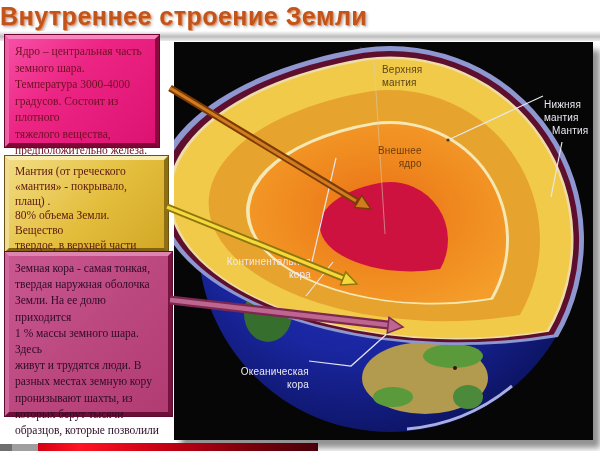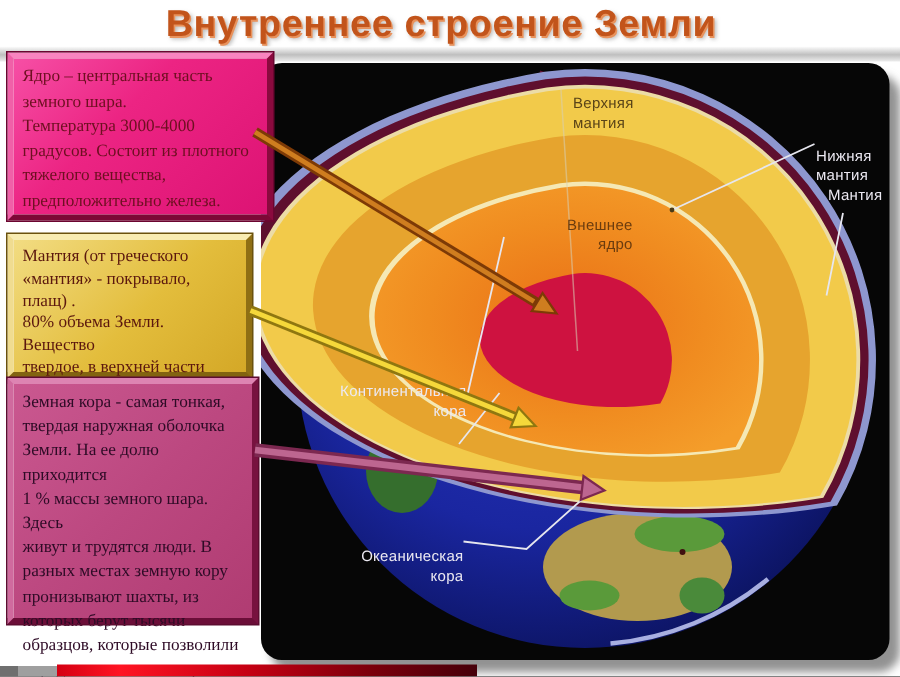--- a/index.html
+++ b/index.html
@@ -1,37 +1,37 @@
 <!DOCTYPE html>
 <html><head>
 <meta charset="utf-8">
 <style>
   html,body{margin:0;padding:0;}
   body{width:600px;height:451px;position:relative;overflow:hidden;background:#ffffff;
        font-family:"Liberation Sans",sans-serif;}
   
-  .title{position:absolute;left:0;top:2px;width:588px;text-align:center;
+  .title{position:absolute;left:0;top:2px;width:588px;
          font-size:25px;font-weight:bold;color:#c2541b;letter-spacing:.5px;
          text-shadow:1px 1px 0 #e8925c, 2px 2px 3px rgba(150,150,150,.7);}
   .groove{position:absolute;left:0;top:31px;width:600px;height:10px;
           background:linear-gradient(180deg,#fdfdfd 0%,#bfbfbf 55%,#ececec 100%);}
   
   .panel{position:absolute;left:174px;top:42px;width:419px;height:398px;background:#060606;
-         box-shadow:7px 8px 6px rgba(110,110,110,.75);border-radius:14px;}
+         box-shadow:7px 8px 6px rgba(110,110,110,.75);}
   .panel svg{position:absolute;left:0;top:0;}
   .glabel{position:absolute;font-size:10px;line-height:12.5px;color:#ece9f2;
           white-space:pre-line;letter-spacing:.2px;}
   .glabel.dark-y{color:#5a4418;}
   .glabel.dark-o{color:#6b3c0e;text-align:right;}
   .glabel.r{text-align:right;}
   
   .ibox{position:absolute;left:5px;box-sizing:border-box;
         font-family:"Liberation Serif",serif;font-size:11.5px;white-space:pre-line;
         padding:4px 6px;border-style:solid;border-width:4px;}
-  .box-core{top:35px;width:177px;height:112px;line-height:16.5px;color:#6d1020;
+  .box-core{top:35px;width:154px;height:112px;line-height:16.5px;color:#6d1020;
         background:linear-gradient(135deg,#f64fa5 0%,#ec2483 40%,#dd1374 100%);
         border-color:#f984c0 #8a0a3e #7d0836 #f060a8;outline:1px solid #6b0530;}
   .box-mantle{top:156px;width:163px;height:96px;line-height:14.8px;color:#5c180e;
         background:linear-gradient(135deg,#f2dc82 0%,#e3bd3c 55%,#d4a827 100%);
         border-color:#f8ecb2 #8f6f14 #826310 #f0dc90;outline:1px solid #6b520e;}
   .box-crust{top:252px;width:167px;height:164px;line-height:16.2px;color:#2e0b26;
         background:linear-gradient(135deg,#ca5890 0%,#bc4880 50%,#b03c72 100%);
         border-color:#dd84b2 #77123f #6b0e38 #d06a9e;outline:1px solid #5d0c30;}
   
   .bar-red{position:absolute;left:38px;top:443px;width:280px;height:8px;

